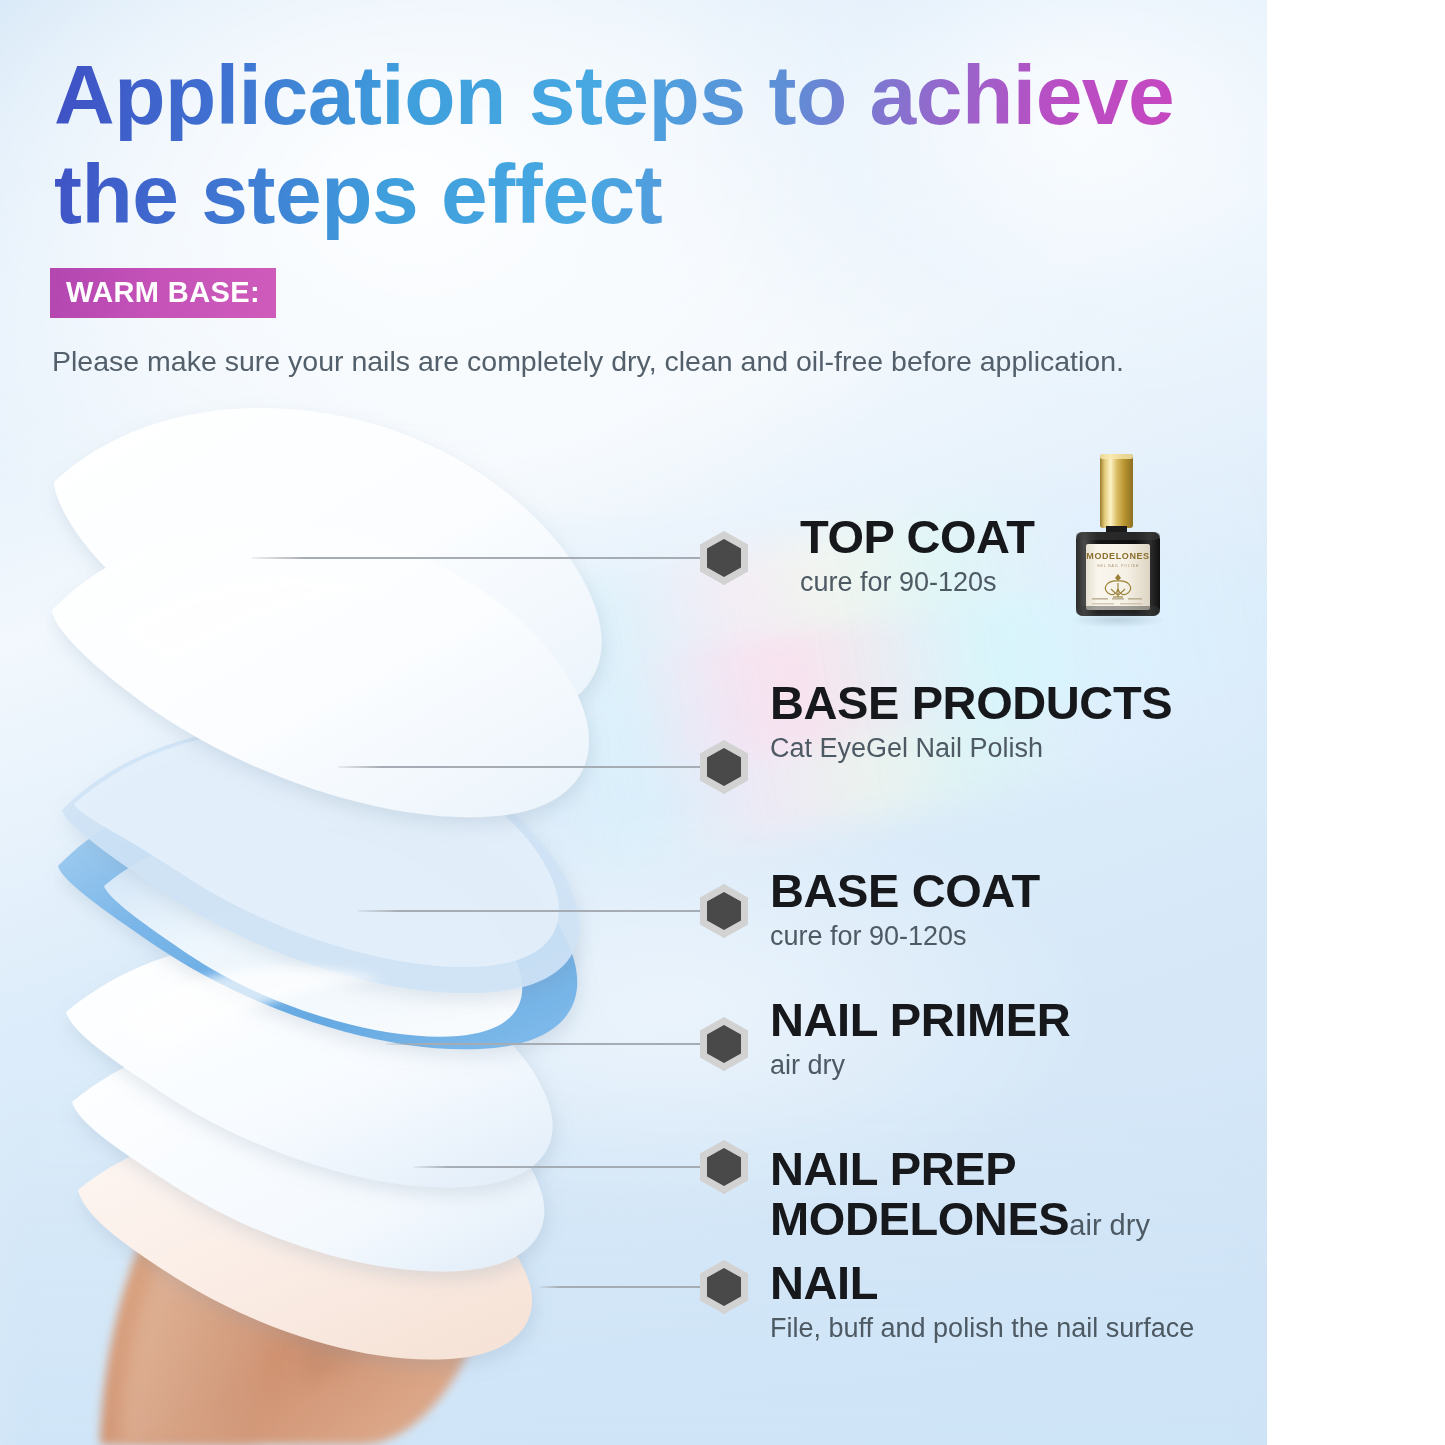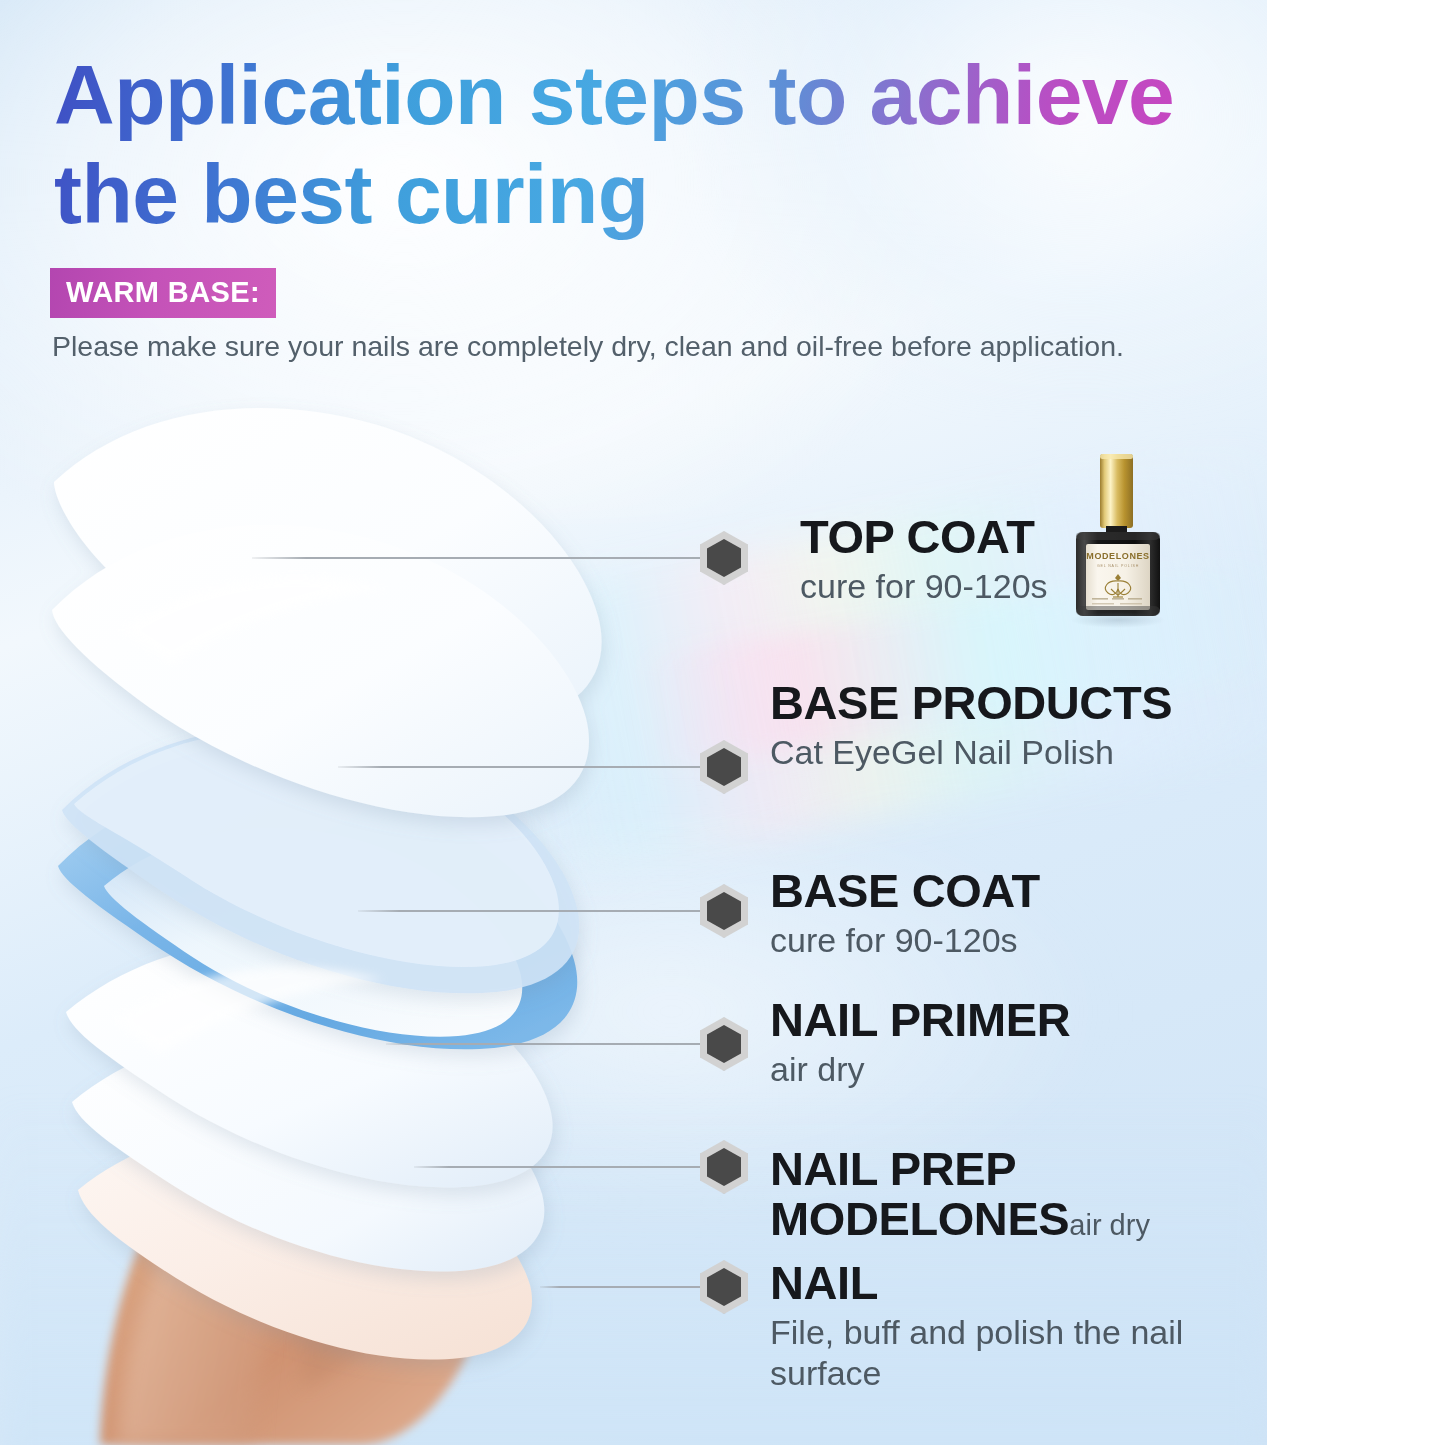--- a/index.html
+++ b/index.html
@@ -87,21 +87,21 @@
   .warm-badge{
     position:absolute;left:50px;top:268px;
     padding:8px 16px 9px 16px;
     background:linear-gradient(100deg,#b346b0 0%,#c452b8 45%,#cf5cbb 100%);
     color:#fff;font-size:29px;font-weight:700;letter-spacing:.4px;
   }
   .warm-body{
     position:absolute;left:52px;top:326px;width:1360px;
     font-size:28.5px;line-height:1.42;color:#53606b;font-weight:400;
   }
-  .warm-body span{display:block;}
+  .warm-body span{display:block;margin-top:15px;}
 
   
   .nail-stage{
     position:absolute;left:0;top:380px;width:700px;height:1065px;
     overflow:hidden;
   }
   .nail-svg{position:absolute;left:0;top:0;}
 
   
   .leader{
@@ -126,21 +126,21 @@
   
   .label{position:absolute;left:770px;}
   .label .ttl{
     font-size:47px;font-weight:700;color:#16181c;letter-spacing:-.4px;line-height:1.06;
     white-space:nowrap;
   }
   .label .ttl .inline-sub{
     font-size:29px;font-weight:400;color:#4d5963;letter-spacing:0;
   }
   .label .sub{
-    font-size:34px;font-weight:400;color:#4d5963;line-height:1.22;margin-top:4px;
+    font-size:27px;font-weight:400;color:#4d5963;line-height:1.22;margin-top:4px;
   }
   .label .sub span{display:block;}
 
   
   .bottle{position:absolute;left:1064px;top:452px;width:108px;height:172px;}
   .bottle-shadow{
     position:absolute;left:6px;bottom:-4px;width:96px;height:16px;
     background:radial-gradient(ellipse at 50% 50%,rgba(120,140,160,.30) 0%,rgba(120,140,160,0) 70%);
   }
 </style>
@@ -152,21 +152,21 @@
   <div class="bg-base"></div>
   <div class="bg-glow-top"></div>
   <div class="bg-glow-upper-right"></div>
   <div class="bg-prism"></div>
   <div class="bg-prism2"></div>
   <div class="bg-haze-mid"></div>
   <div class="bg-bottom"></div>
 
   <div class="headline">
     <span>Application steps to achieve</span>
-    <span class="l2">the best curing</span>
+    <span class="l2">the steps effect</span>
   </div>
 
   <div class="warm-badge">WARM BASE:</div>
 
   <div class="warm-body">
     <span>Please make sure your nails are completely dry, clean and oil-free before application.</span>
   </div>
 
   <div class="nail-stage">
     <svg class="nail-svg" width="700" height="1065" viewBox="0 0 700 1065">

